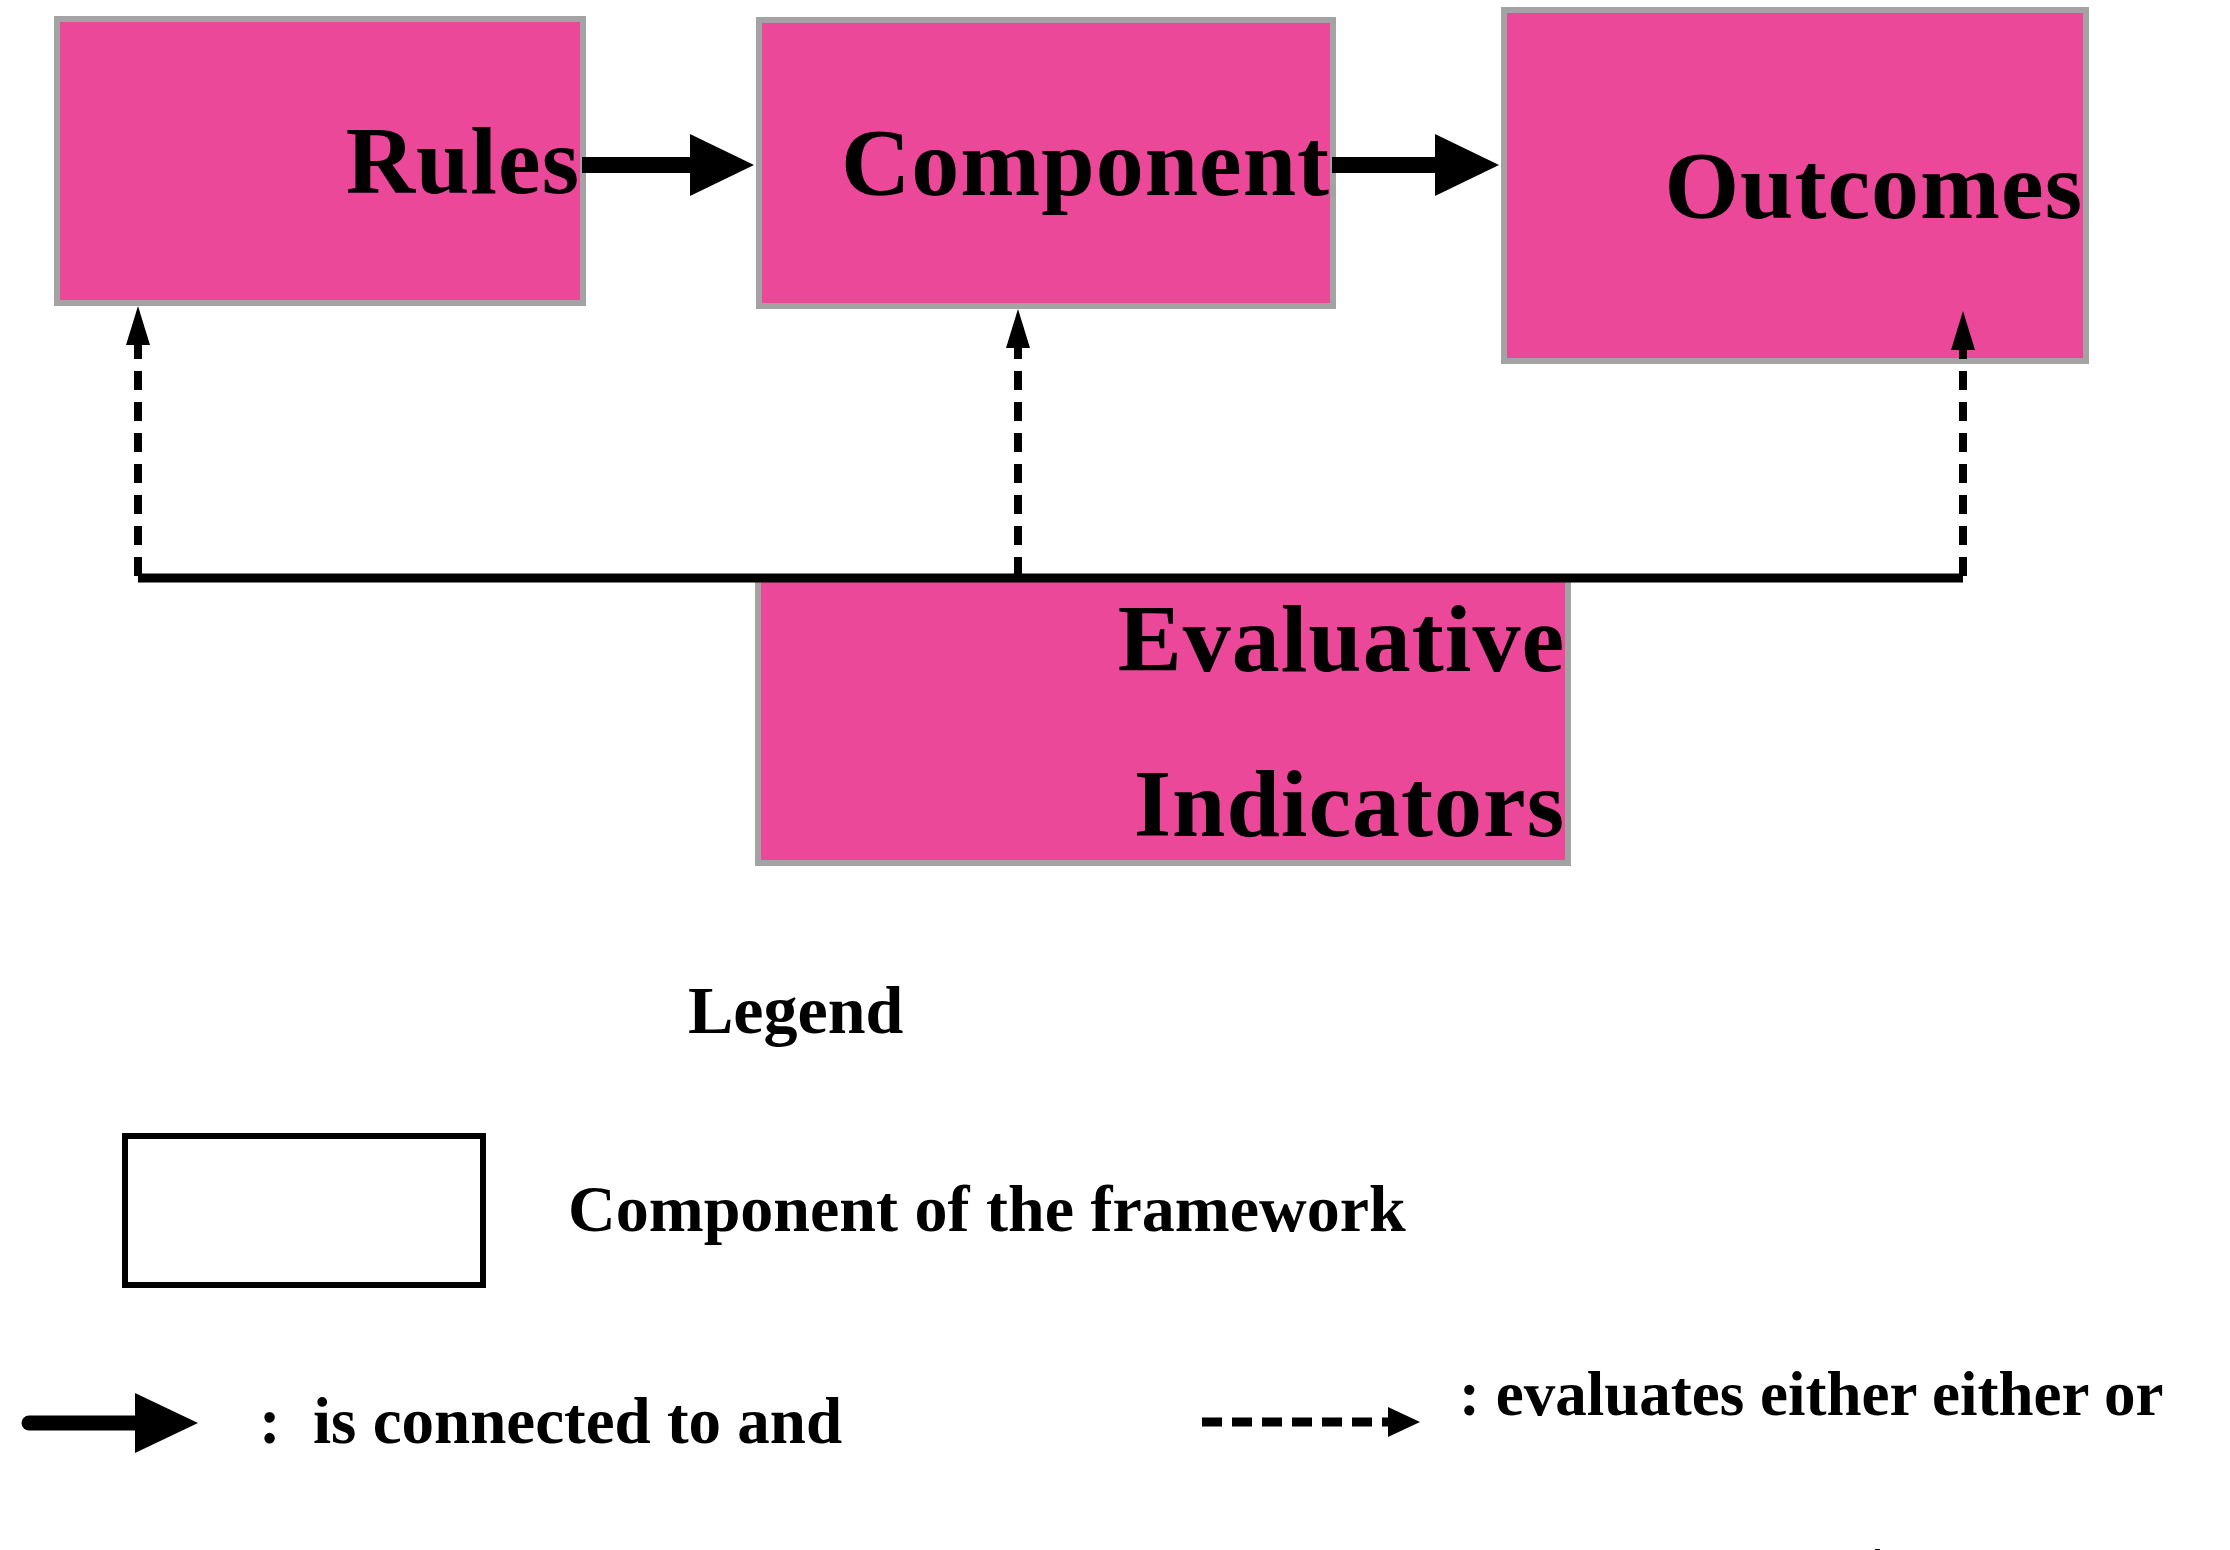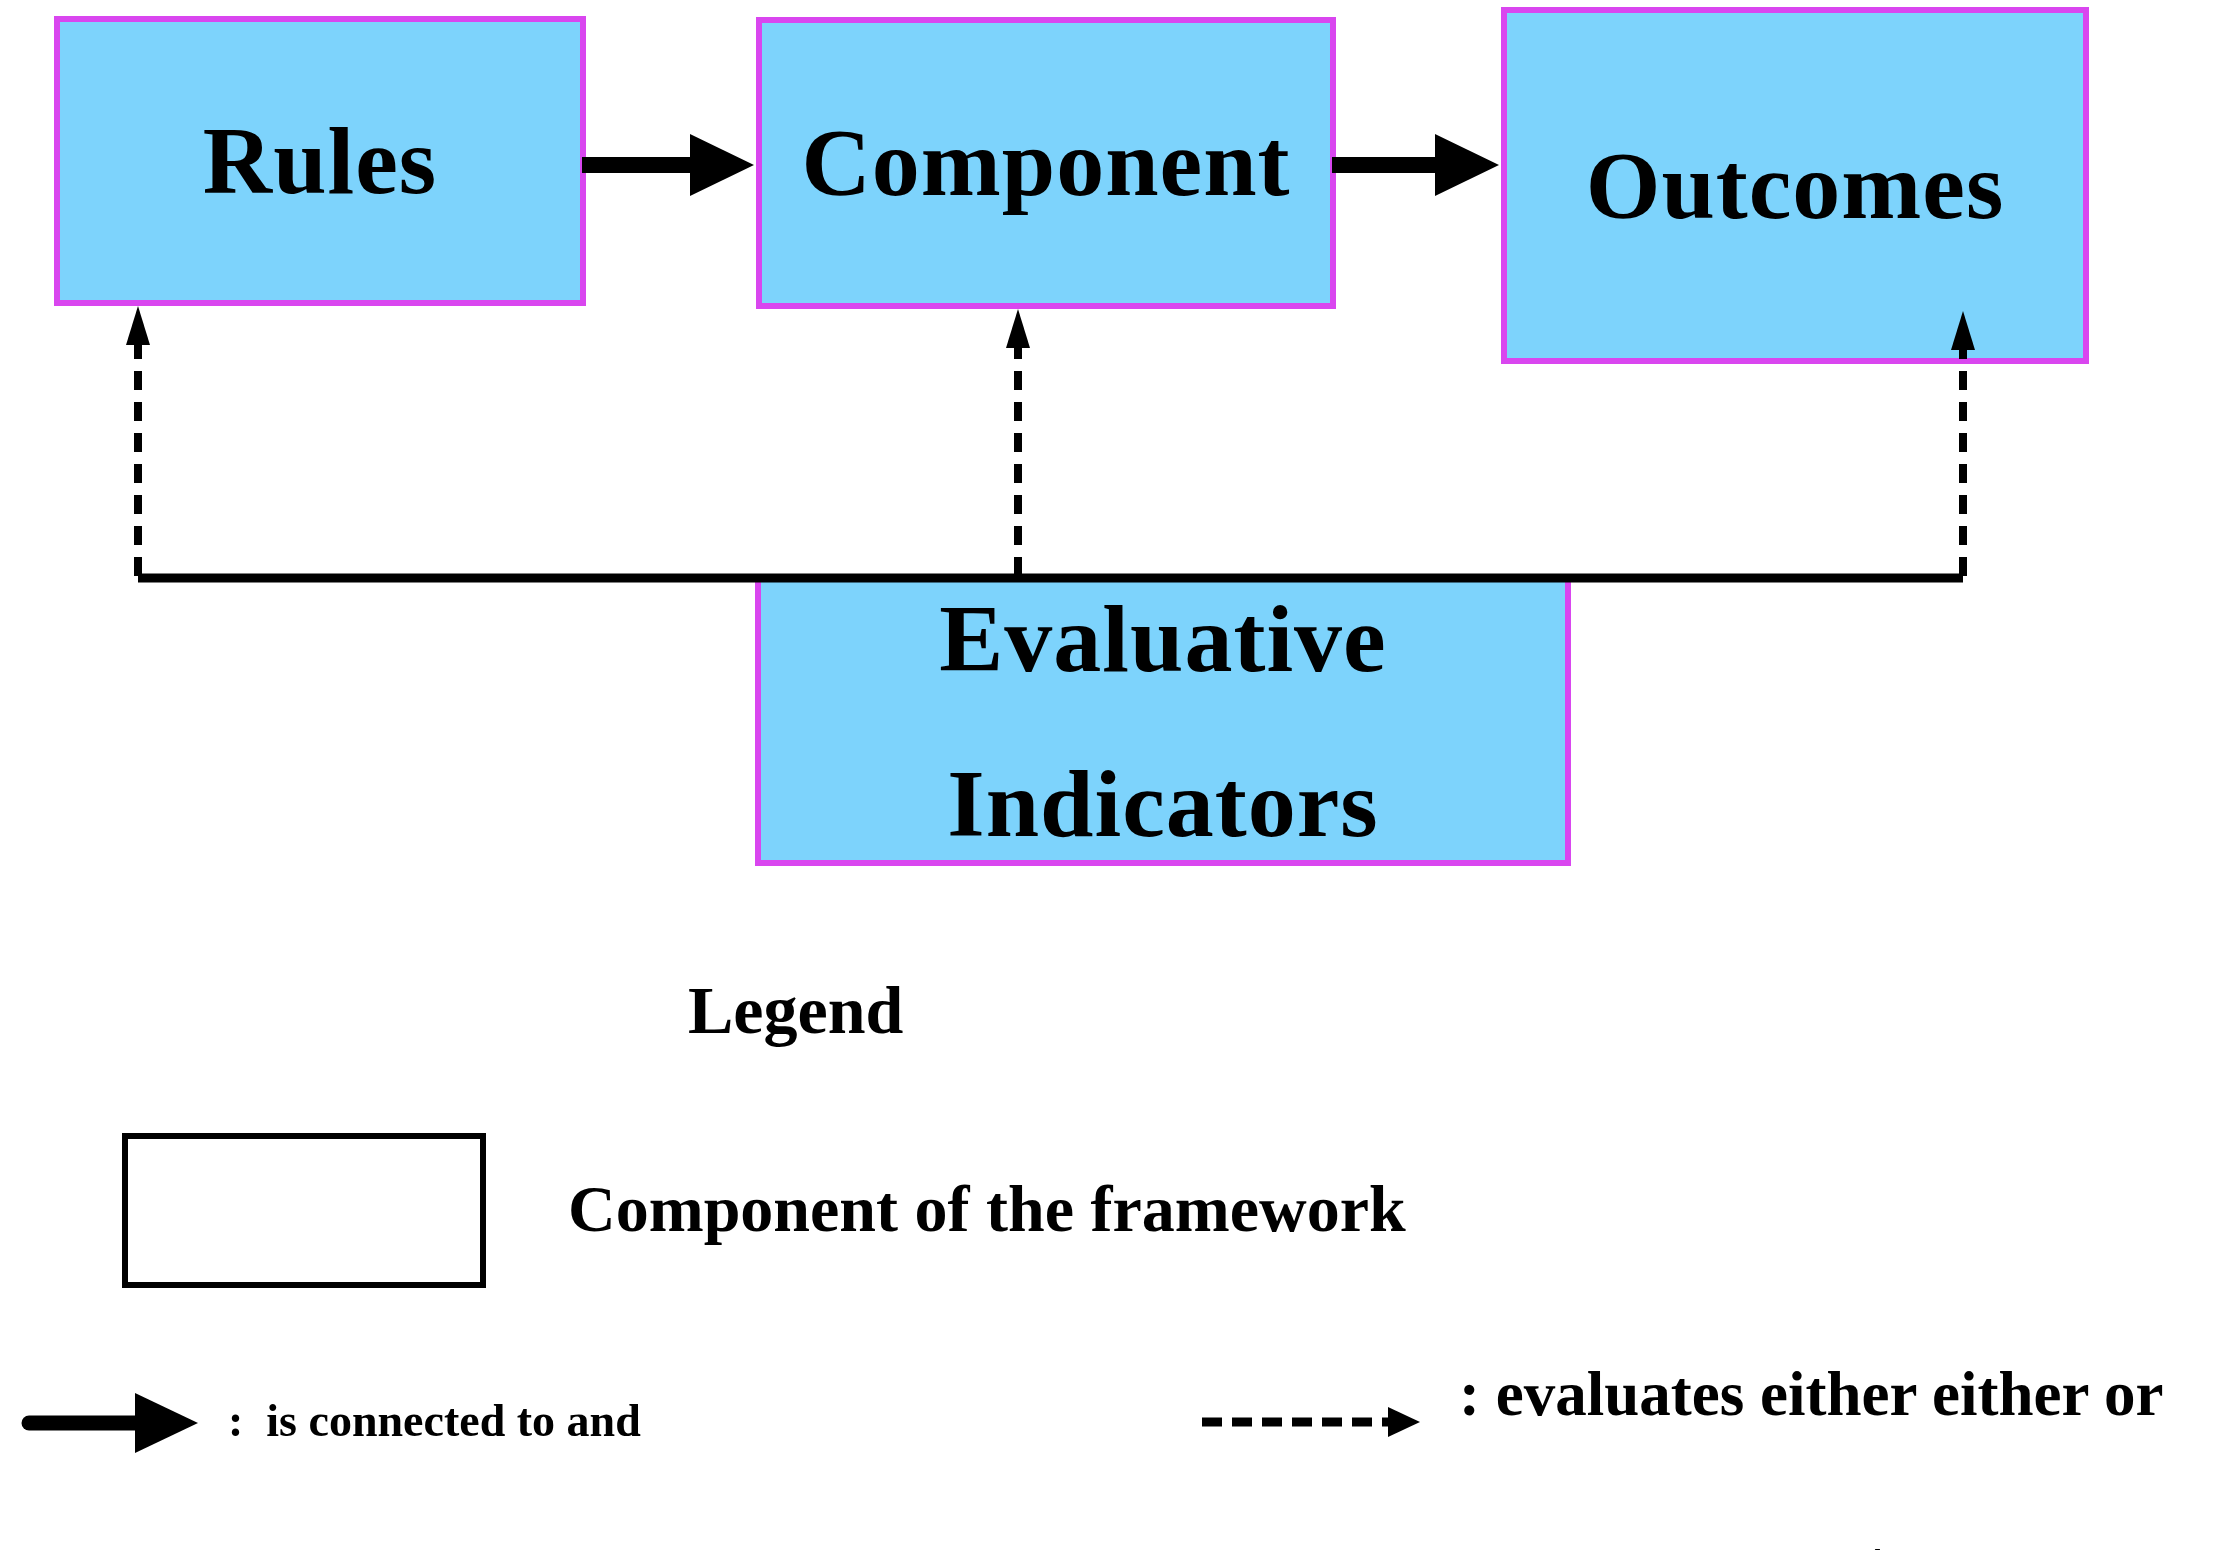--- a/index.html
+++ b/index.html
@@ -13,25 +13,25 @@
     height: 1550px;
     background: #ffffff;
     overflow: hidden;
     font-family: "Liberation Serif", "DejaVu Serif", serif;
     font-weight: bold;
     color: #000000;
   }
   .node-box {
     position: absolute;
     box-sizing: border-box;
-    border: 6px solid #d946ef;
-    background: #7dd3fc;
+    border: 6px solid #a3a3a3;
+    background: #ec4899;
     display: flex;
     flex-direction: column;
-    align-items: center;
+    align-items: flex-end;
     justify-content: center;
     text-align: center;
   }
   .node-label {
     font-size: 96px;
     line-height: 1.0;
     letter-spacing: 1px;
     white-space: nowrap;
   }
   .node-label.two-line {
@@ -70,22 +70,23 @@
     background: #ffffff;
   }
   #legend-component-label {
     left: 568px; top: 1176px;
     font-size: 66px;
     line-height: 66px;
   }
   #legend-solid-arrow-label {
     left: 228px; top: 1378px;
     width: 645px;
-    font-size: 46px;
+    font-size: 65px;
     line-height: 86px;
+    text-align: center;
   }
   #legend-dashed-arrow-label {
     left: 1459px; top: 1352px;
     font-size: 63px;
     line-height: 85px;
     text-align: left;
   }
 </style>
 </head>
 <body>

